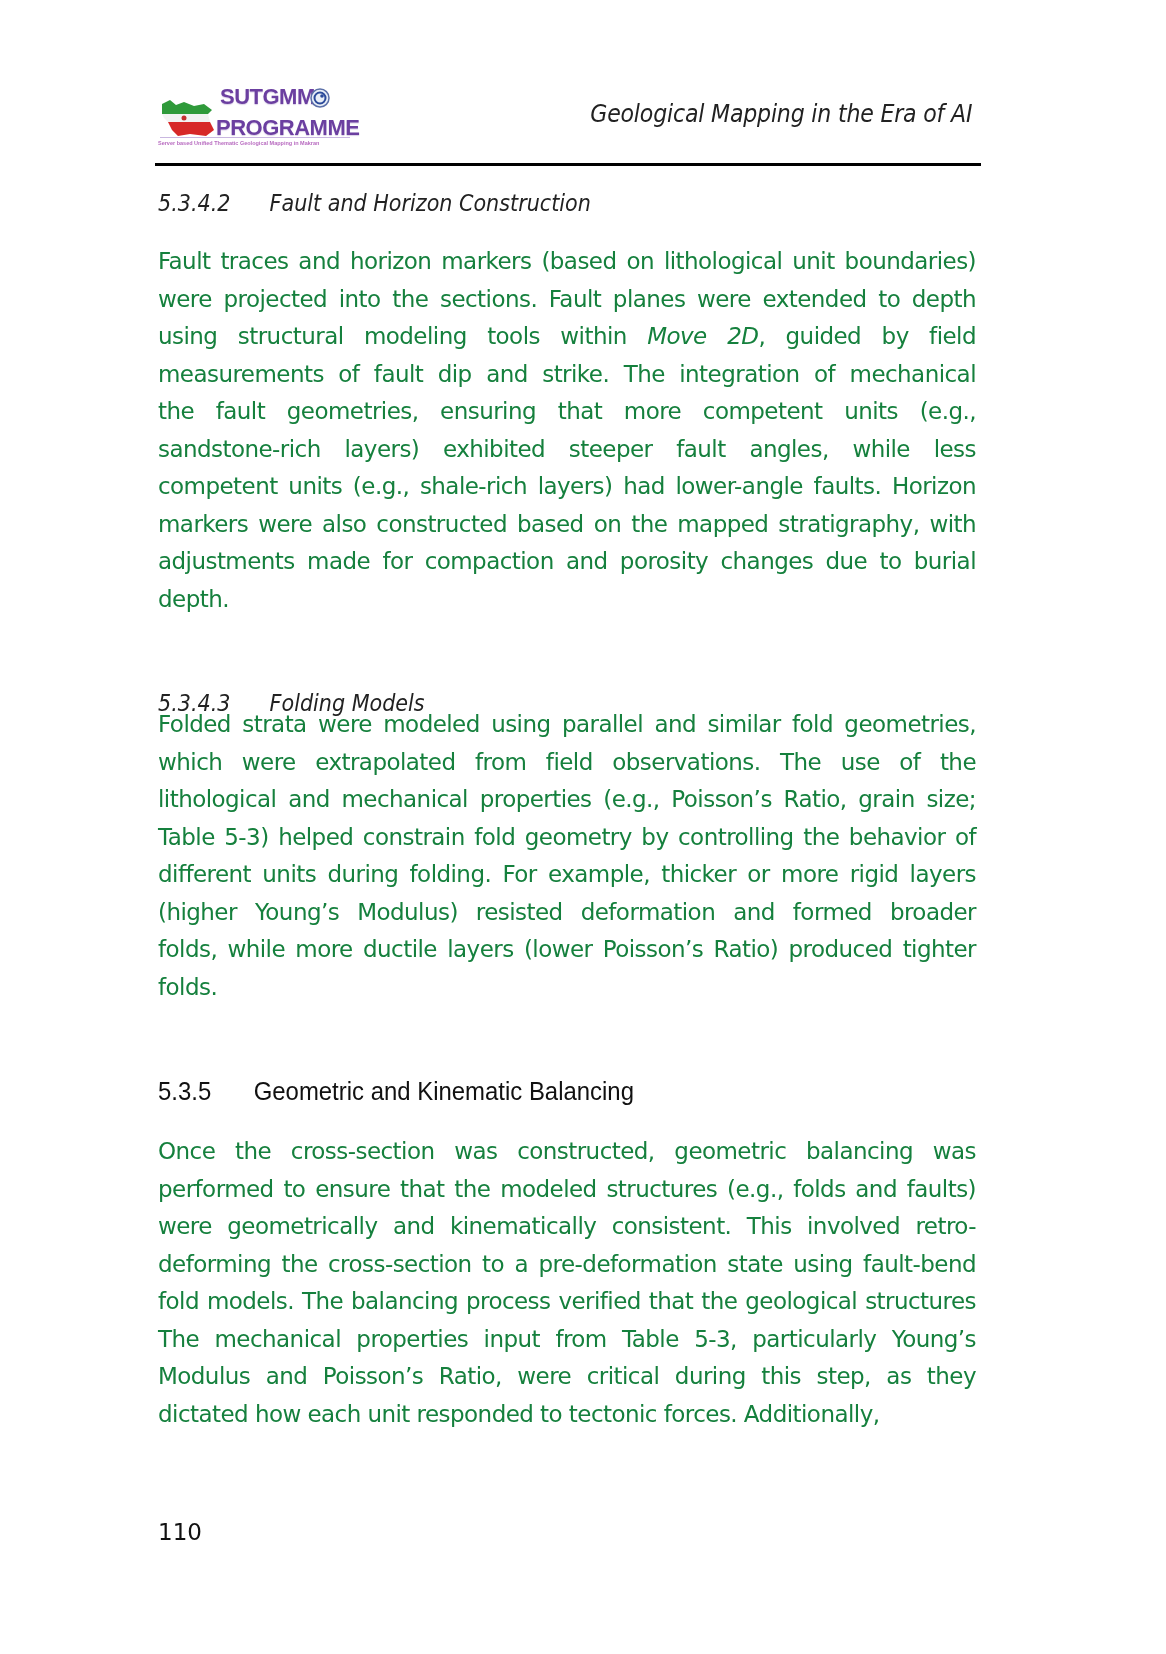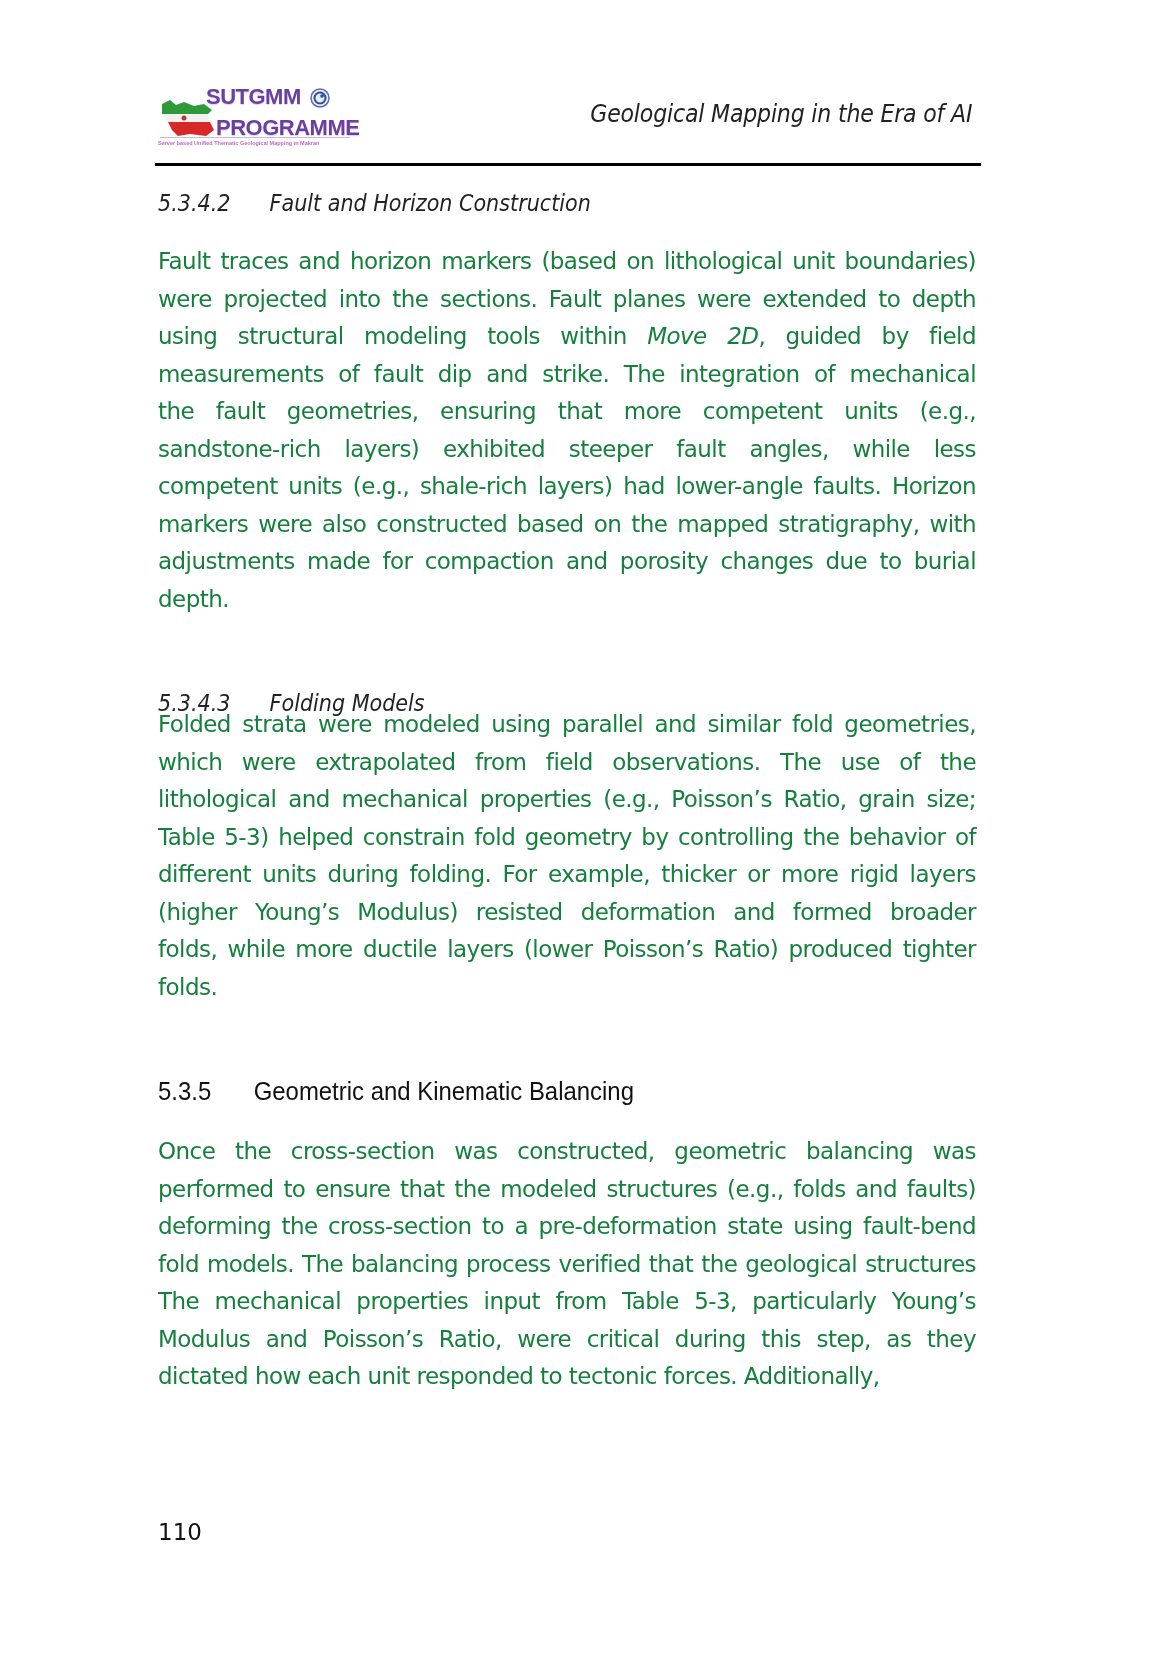--- a/index.html
+++ b/index.html
@@ -4,21 +4,21 @@
 <style>
   html, body { margin: 0; padding: 0; background: #ffffff; }
   body { width: 1166px; height: 1654px; position: relative; overflow: hidden;
          font-family: "Liberation Sans", "DejaVu Sans", sans-serif; color: #111; }
 
   .logo { position: absolute; left: 158px; top: 84px; width: 200px; height: 72px; }
   .logo .map { position: absolute; left: 2px; top: 12px; width: 56px; height: 44px; }
   .logo .t1, .logo .t2 { position: absolute; font-weight: bold; color: #6b3fa0;
          font-family: "Liberation Sans", sans-serif; letter-spacing: -0.5px;
          text-shadow: 0 1px 1px rgba(107,63,160,0.25); }
-  .logo .t1 { left: 48px; top: 0px; font-size: 22px; }
+  .logo .t1 { left: 62px; top: 0px; font-size: 22px; }
   .logo .t2 { left: 58px; top: 31px; font-size: 22px; }
   .logo .seal { position: absolute; left: 152px; top: 4px; width: 20px; height: 20px; }
   .logo .underline { position: absolute; left: 2px; top: 53px; width: 190px; height: 1px; background: #c9b7e0; }
   .logo .tagline { position: absolute; left: 0px; top: 56px; font-size: 5.5px; color: #b86bc0;
          white-space: nowrap; font-weight: bold; }
 
   .running-title { position: absolute; right: 194px; top: 100px; font-size: 24px; font-style: italic;
          color: #222; font-family: "DejaVu Sans", sans-serif; font-weight: normal; letter-spacing: -0.2px;
          transform: scaleX(0.92); transform-origin: right center; }
   .header-rule { position: absolute; left: 155px; top: 163px; width: 826px; height: 3px; background: #000; }
@@ -97,20 +97,21 @@
       <span class="line">folds, while more ductile layers (lower Poisson’s Ratio) produced tighter</span>
       <span class="line last">folds.</span>
     </div>
 
   <div class="h3" style="top:1076px;">
     <span class="num">5.3.5</span><span>Geometric and Kinematic Balancing</span>
   </div>
   <div class="para" style="top:1133px;">
       <span class="line">Once the cross-section was constructed, geometric balancing was</span>
       <span class="line">performed to ensure that the modeled structures (e.g., folds and faults)</span>
+      <span class="line">were geometrically and kinematically consistent. This involved retro-</span>
       <span class="line">deforming the cross-section to a pre-deformation state using fault-bend</span>
       <span class="line">fold models. The balancing process verified that the geological structures</span>
       <span class="line">The mechanical properties input from Table 5-3, particularly Young’s</span>
       <span class="line">Modulus and Poisson’s Ratio, were critical during this step, as they</span>
       <span class="line last">dictated how each unit responded to tectonic forces. Additionally,</span>
     </div>
 
 </div>
 
 <div class="page-number">110</div>

